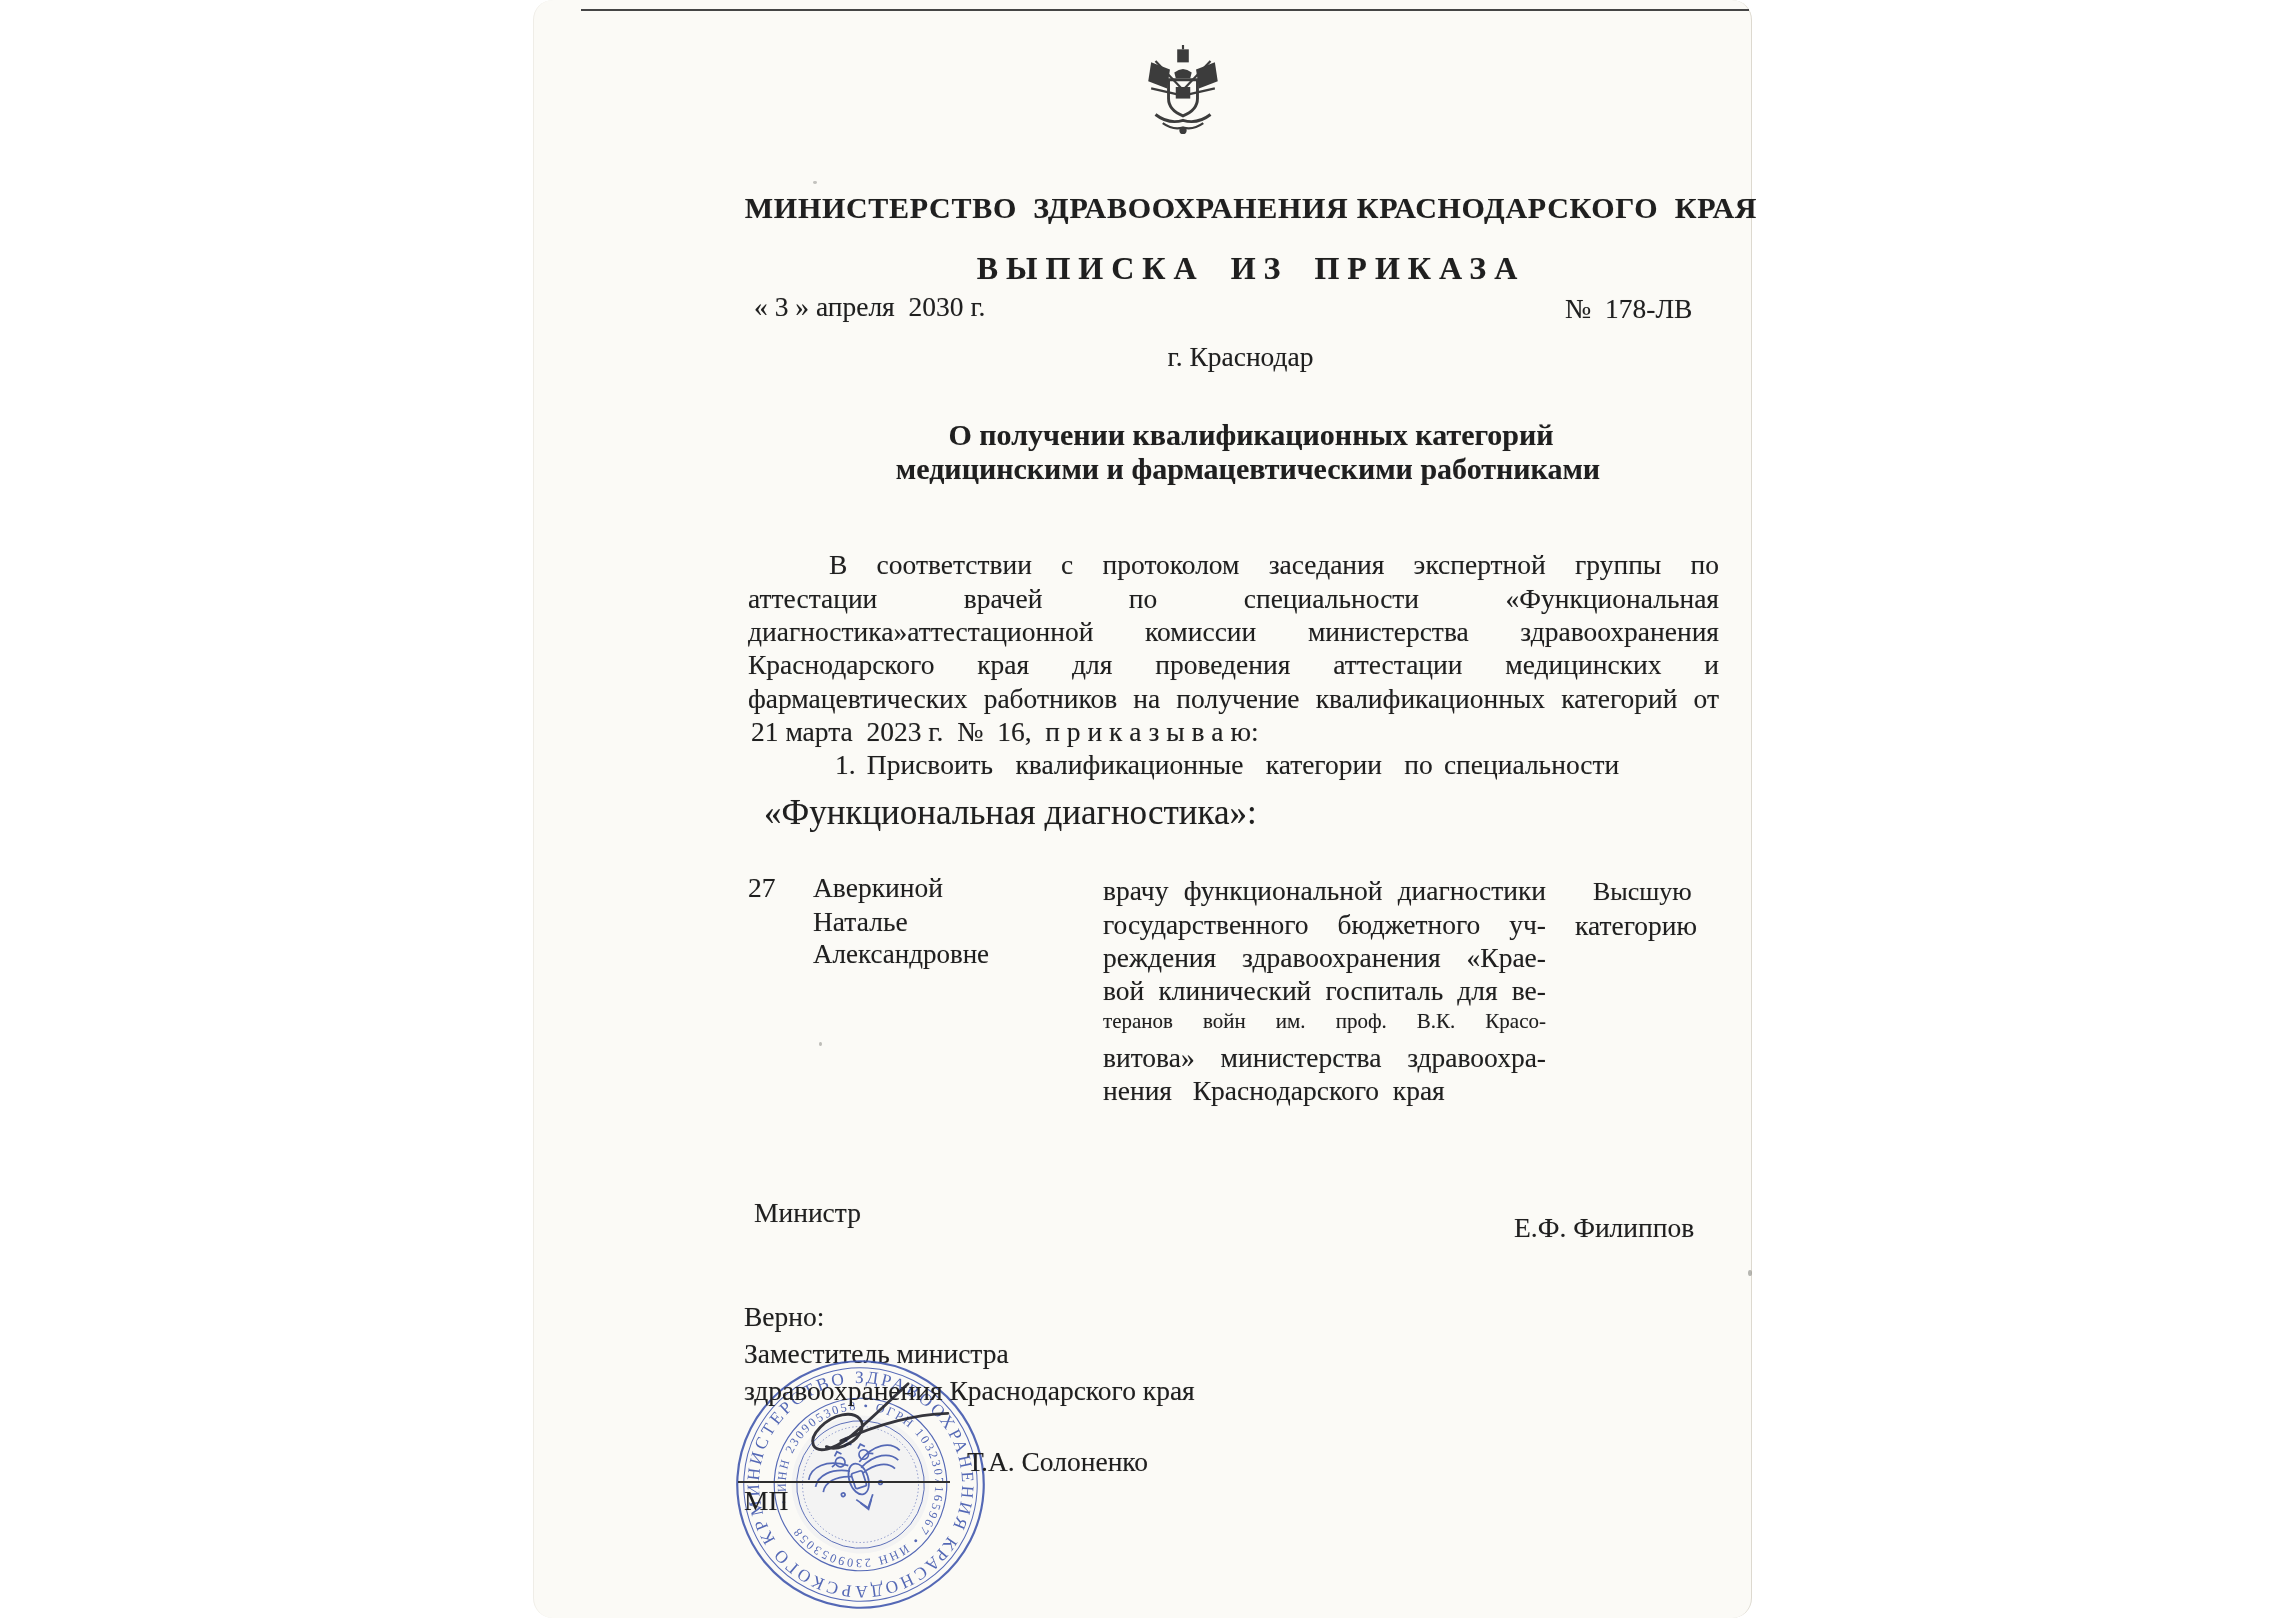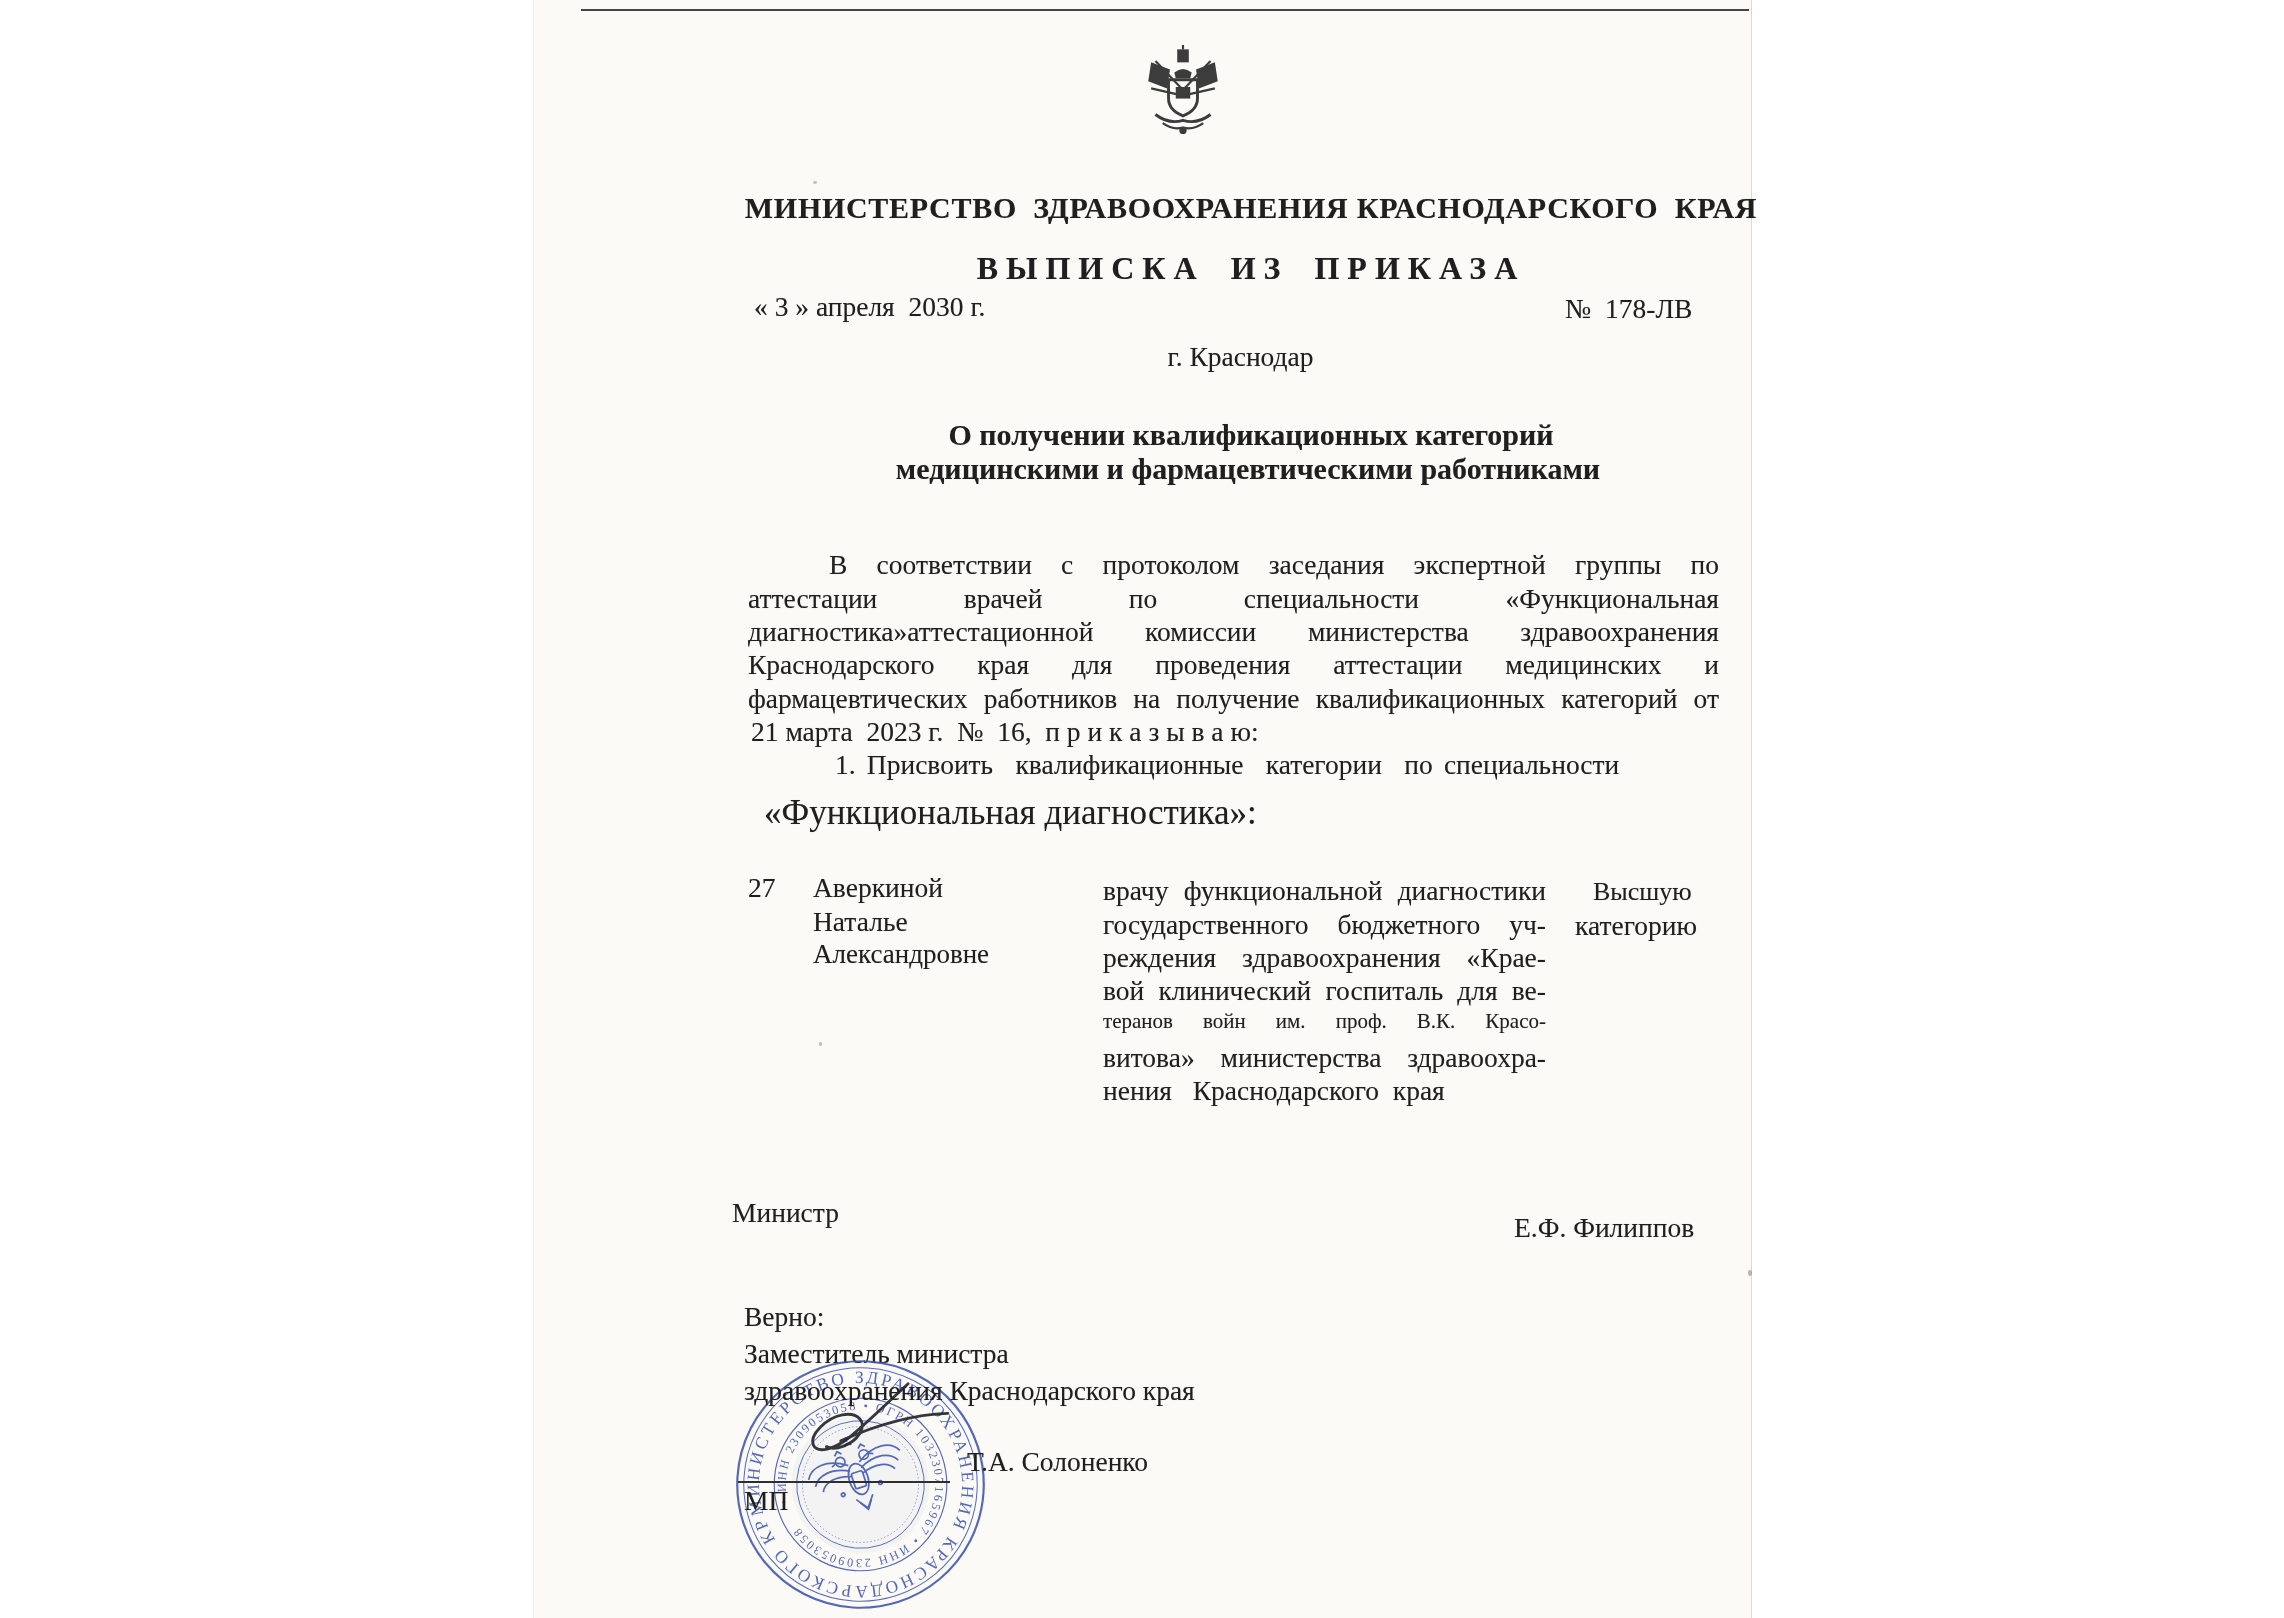--- a/index.html
+++ b/index.html
@@ -1,19 +1,19 @@
 <!DOCTYPE html>
 <html style="font-size:11.6px"><head>
 <meta charset="utf-8">
 <style>
   html,body{margin:0;padding:0;background:#ffffff;}
   #canvas{position:relative;width:2284px;height:1618px;background:#ffffff;overflow:hidden;
           font-family:"Liberation Serif","DejaVu Serif",serif;}
   #page{position:absolute;left:533px;top:0;width:1217px;height:1618px;background:#fbfaf6;
-        border-left:0.7px solid #efede7;border-right:1.4px solid #ddd9cf;}
+        border-left:0.7px solid #efede7;border-right:1.4px solid #ddd9cf;border-radius:20px;}
   .t{position:absolute;color:#1f1f1f;line-height:1.18;white-space:pre;
      text-shadow:0 0 0.7px rgba(40,40,40,0.35);}
   .b{font-weight:bold;}
   .jline{white-space:normal;text-align:justify;text-align-last:justify;}
   .center{text-align:center;white-space:pre;}
   .rule{position:absolute;background:#454545;}
   .speck{position:absolute;background:#8a8a85;border-radius:50%;}
   svg text{font-family:"Liberation Serif","DejaVu Serif",serif;}
 </style>
 </head>
@@ -81,21 +81,21 @@
     <div class="t jline" style="left:569px;top:909px;width:443px;font-size:27.5px;">государственного бюджетного уч-</div>
     <div class="t jline" style="left:569px;top:942px;width:443px;font-size:27.5px;">реждения здравоохранения «Крае-</div>
     <div class="t jline" style="left:569px;top:975px;width:443px;font-size:27.5px;">вой клинический госпиталь для ве-</div>
     <div class="t jline" style="left:569px;top:1009px;width:443px;font-size:21px;">теранов войн им. проф. В.К. Красо-</div>
     <div class="t jline" style="left:569px;top:1042px;width:443px;font-size:27.5px;">витова» министерства здравоохра-</div>
     <div class="t" style="left:569px;top:1075px;font-size:27.5px;">нения   Краснодарского  края</div>
 
     <div class="t" style="left:1059px;top:877px;font-size:26px;">Высшую</div>
     <div class="t" style="left:1041px;top:910px;font-size:27.5px;">категорию</div>
 
-    <div class="t" style="left:198px;top:1197px;font-size:27.5px;">Министр</div>
+    <div class="t" style="left:220px;top:1197px;font-size:27.5px;">Министр</div>
     <div class="t" style="left:980px;top:1212px;font-size:27.5px;">Е.Ф. Филиппов</div>
 
     <div class="t" style="left:210px;top:1301px;font-size:27.5px;">Верно:</div>
     <div class="t" style="left:210px;top:1338px;font-size:27.5px;">Заместитель министра</div>
     <div class="t" style="left:210px;top:1375px;font-size:27.5px;z-index:4;">здравоохранения Краснодарского края</div>
 
     <div class="t" style="left:425px;top:1446px;font-size:27.5px;z-index:4;margin-left:8px;">Т.А. Солоненко</div>
 
     <div class="rule" style="left:204px;top:1481px;width:212px;height:2.2px;background:#2e2e2e;z-index:5;"></div>
 

